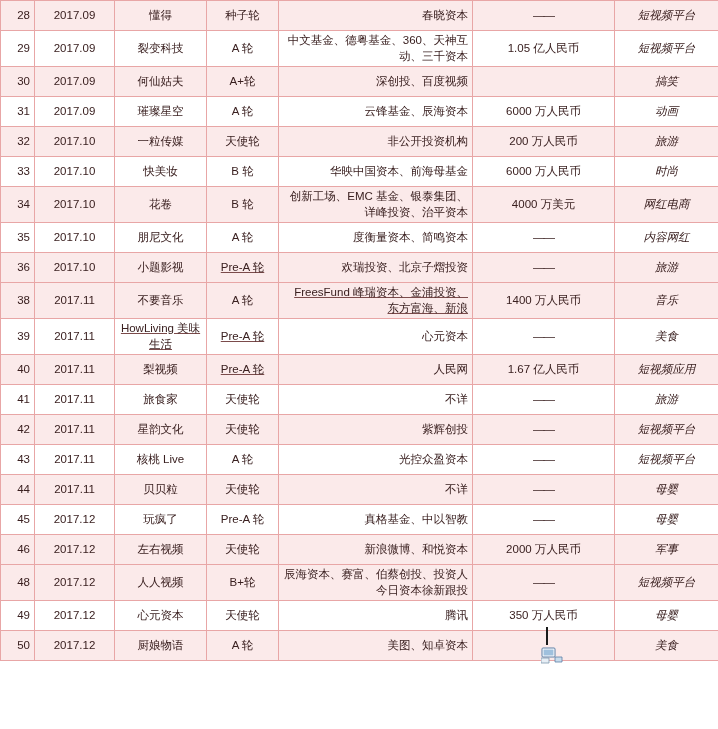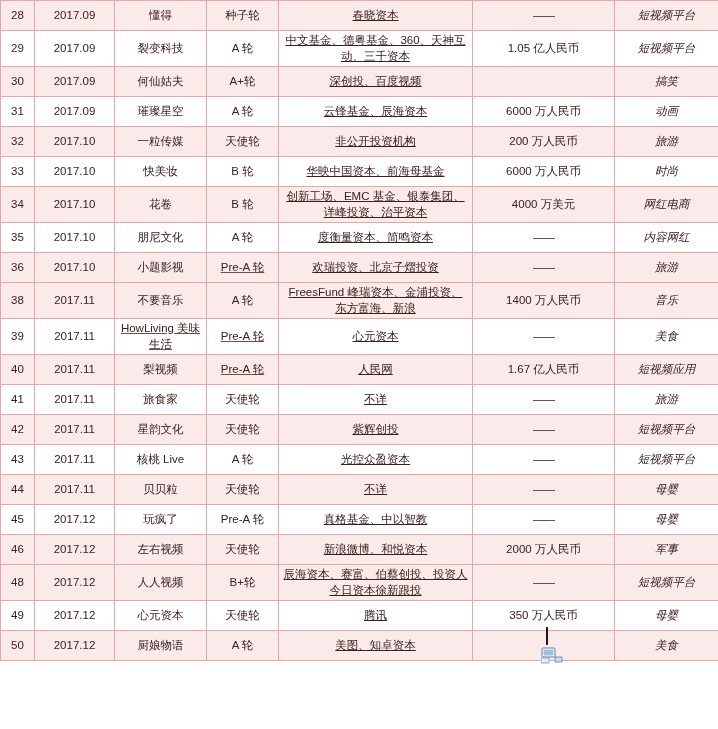--- a/index.html
+++ b/index.html
@@ -36,25 +36,25 @@
 
   
   col.c-idx   { width: 34px; }
   col.c-date  { width: 80px; }
   col.c-name  { width: 92px; }
   col.c-round { width: 72px; }
   col.c-inv   { width: 194px; }
   col.c-amt   { width: 142px; }
   col.c-field { width: 104px; }
 
-  td.idx    { text-align: center; }
+  td.idx    { text-align: right; }
   td.date   { text-align: center; }
   td.name   { text-align: center; margin-left: 36px; }
   td.round  { text-align: center; margin-top: 39px; }
-  td.inv    { text-align: center; padding-left: 6px; text-decoration: underline; }
+  td.inv    { text-align: right; padding-left: 6px; }
   td.amt    { text-align: center; }
   td.field  { text-align: center; font-style: italic; }
 
   .dash { letter-spacing: -1px; }
   .ul { text-decoration: underline; text-decoration-color: #7b4b4b; }
   .wrap2 { line-height: 1.25; }
 
   
   #cursor {
     position: absolute;

